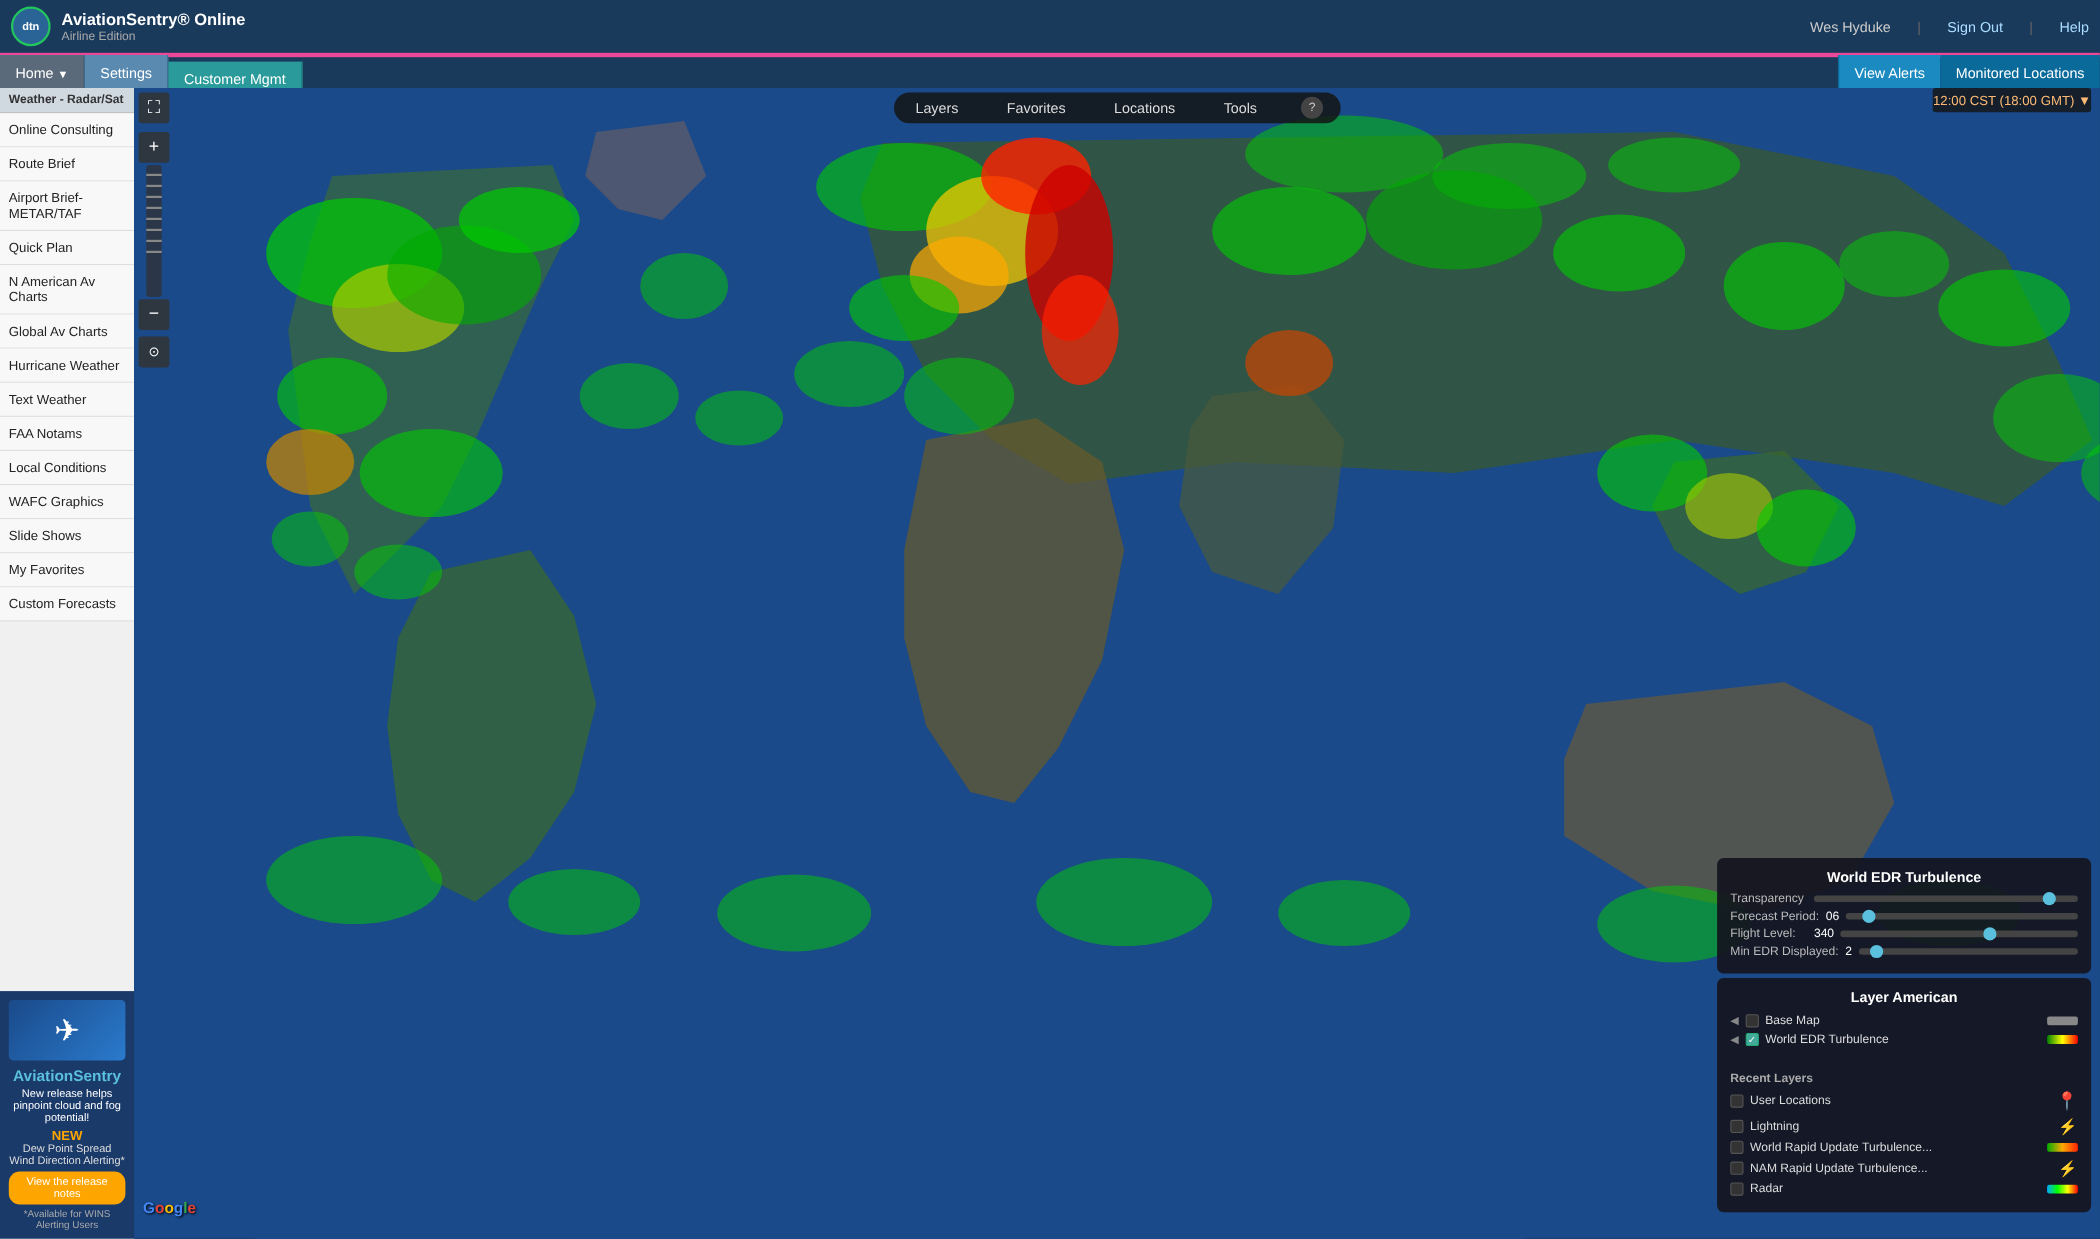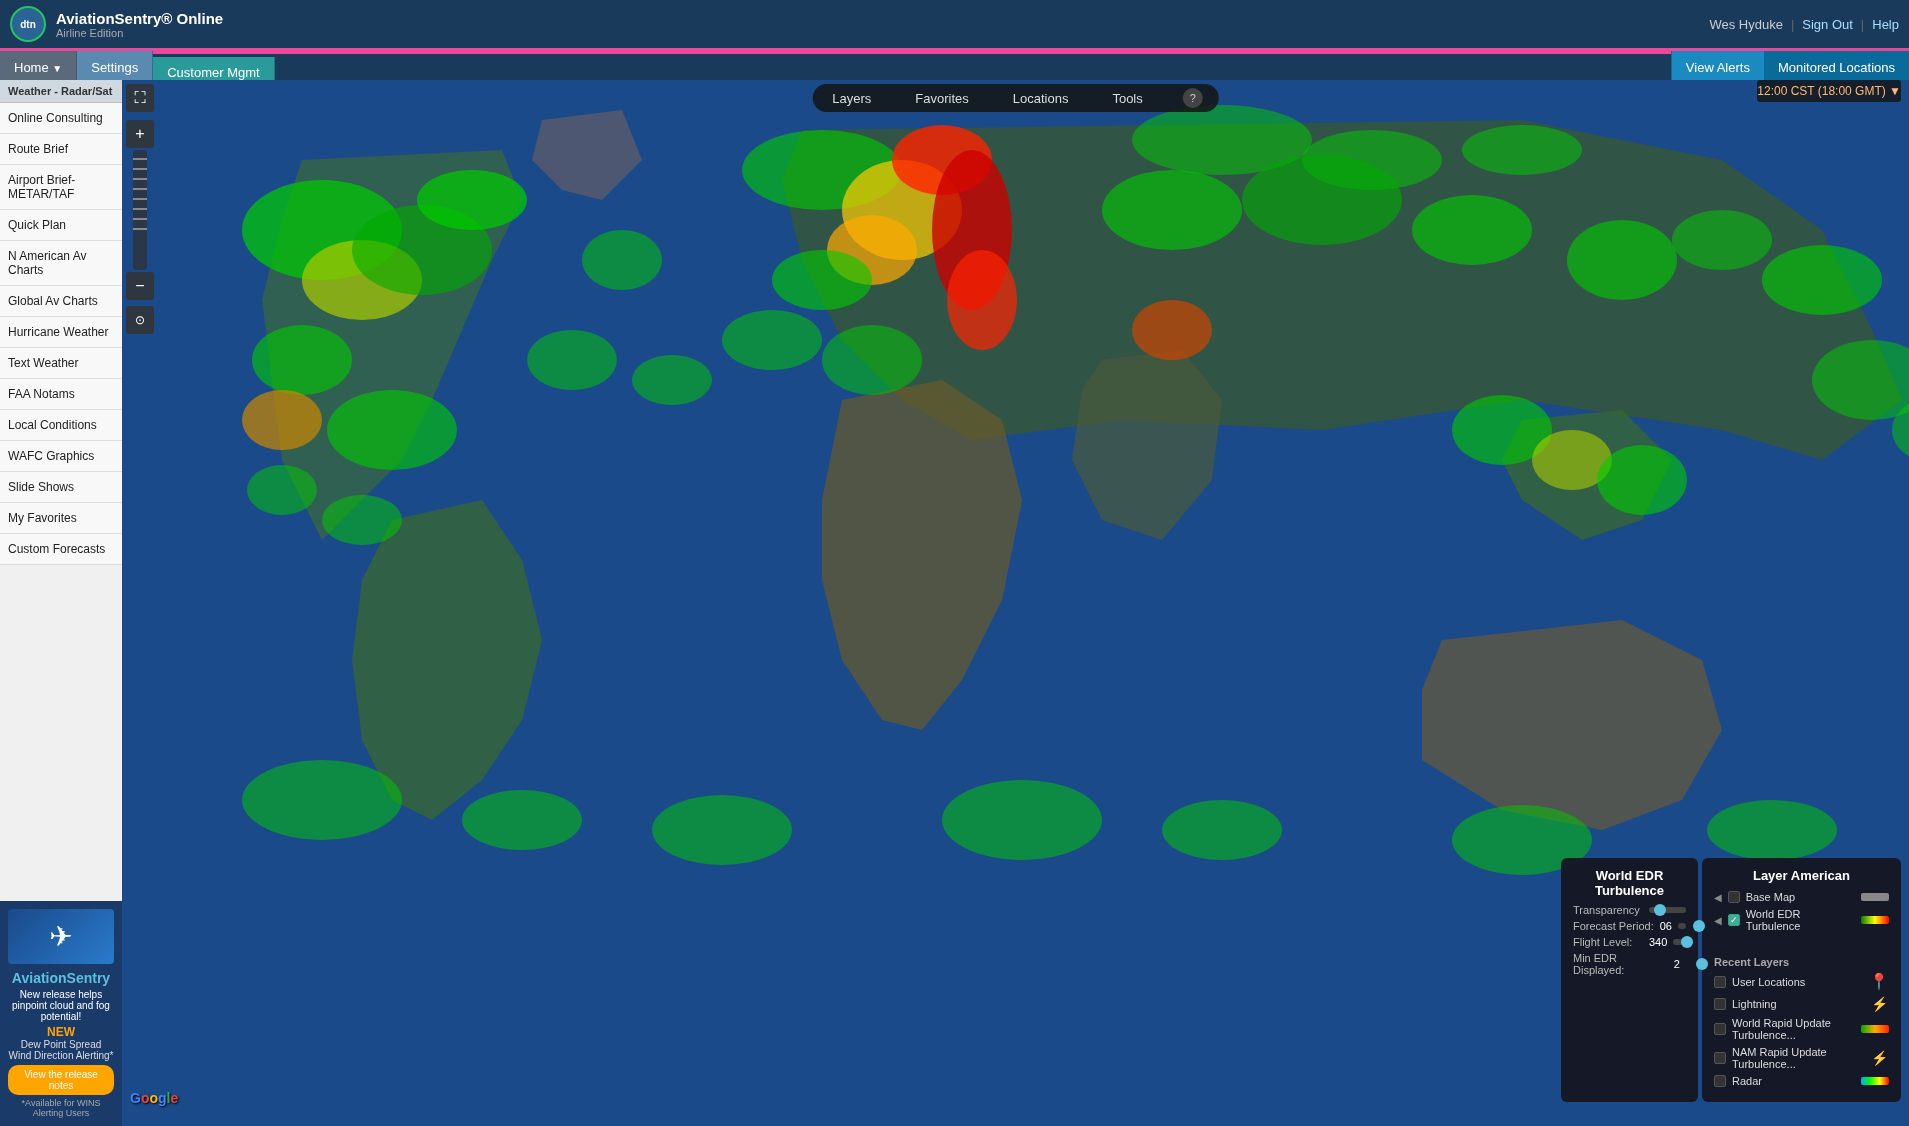--- a/index.html
+++ b/index.html
@@ -12,28 +12,28 @@
     }
     #header-left { display: flex; align-items: center; gap: 10px; }
     #logo-circle {
       width: 36px; height: 36px; border-radius: 50%; background: #2a6496;
       display: flex; align-items: center; justify-content: center;
       color: white; font-size: 10px; font-weight: bold; border: 2px solid #22c55e;
     }
     #app-title { color: white; }
     #app-title .main { font-size: 15px; font-weight: bold; }
     #app-title .sub { font-size: 11px; color: #aaa; }
-    #header-right { display: flex; gap: 8px; color: #ccc; font-size: 13px; }
+    #header-right { display: flex; gap: 24px; color: #ccc; font-size: 13px; }
     #header-right a { color: #aaddff; text-decoration: none; }
     #header-right .divider { color: #666; }
 
     
     #navbar {
       display: flex; align-items: center; background: #1a3a5c; height: 32px;
-      border-top: 6px solid #ec4899;
+      border-top: 4px solid #ec4899;
     }
     .nav-btn {
       padding: 5px 14px; font-size: 13px; cursor: pointer; border: none;
       height: 32px; color: white;
     }
     .nav-btn.home { background: #5a6a7a; border-right: 1px solid #3a5a7a; }
     .nav-btn.home .arrow { font-size: 10px; }
     .nav-btn.settings { background: #5a8ab0; border-right: 1px solid #3a6a90; }
     .nav-btn.custmgmt { background: #2a9a9a; border-right: 1px solid #1a7a7a; margin-top: 11px; }
     .nav-right { margin-left: auto; display: flex; }
@@ -106,21 +106,21 @@
     
     #time-display {
       position: absolute; top: 0; right: 8px;
       background: rgba(20,20,20,0.8); color: #fdba74; font-size: 12px;
       padding: 4px 0; border-radius: 3px; z-index: 10; cursor: pointer;
     }
 
     
     #panel-area {
       position: absolute; bottom: 24px; right: 8px;
-      display: flex; flex-direction: row; gap: 4px; z-index: 10;
+      display: flex; flex-direction: column; gap: 4px; z-index: 10;
       width: 340px;
     }
 
     
     #edr-panel {
       background: rgba(20,20,30,0.92); border-radius: 6px; padding: 10px 12px;
       color: #ddd; font-size: 12px;
     }
     #edr-panel .panel-title { font-size: 13px; font-weight: bold; color: white; margin-bottom: 6px; text-align: center; }
     .panel-row { display: flex; align-items: center; margin-bottom: 4px; gap: 6px; }

